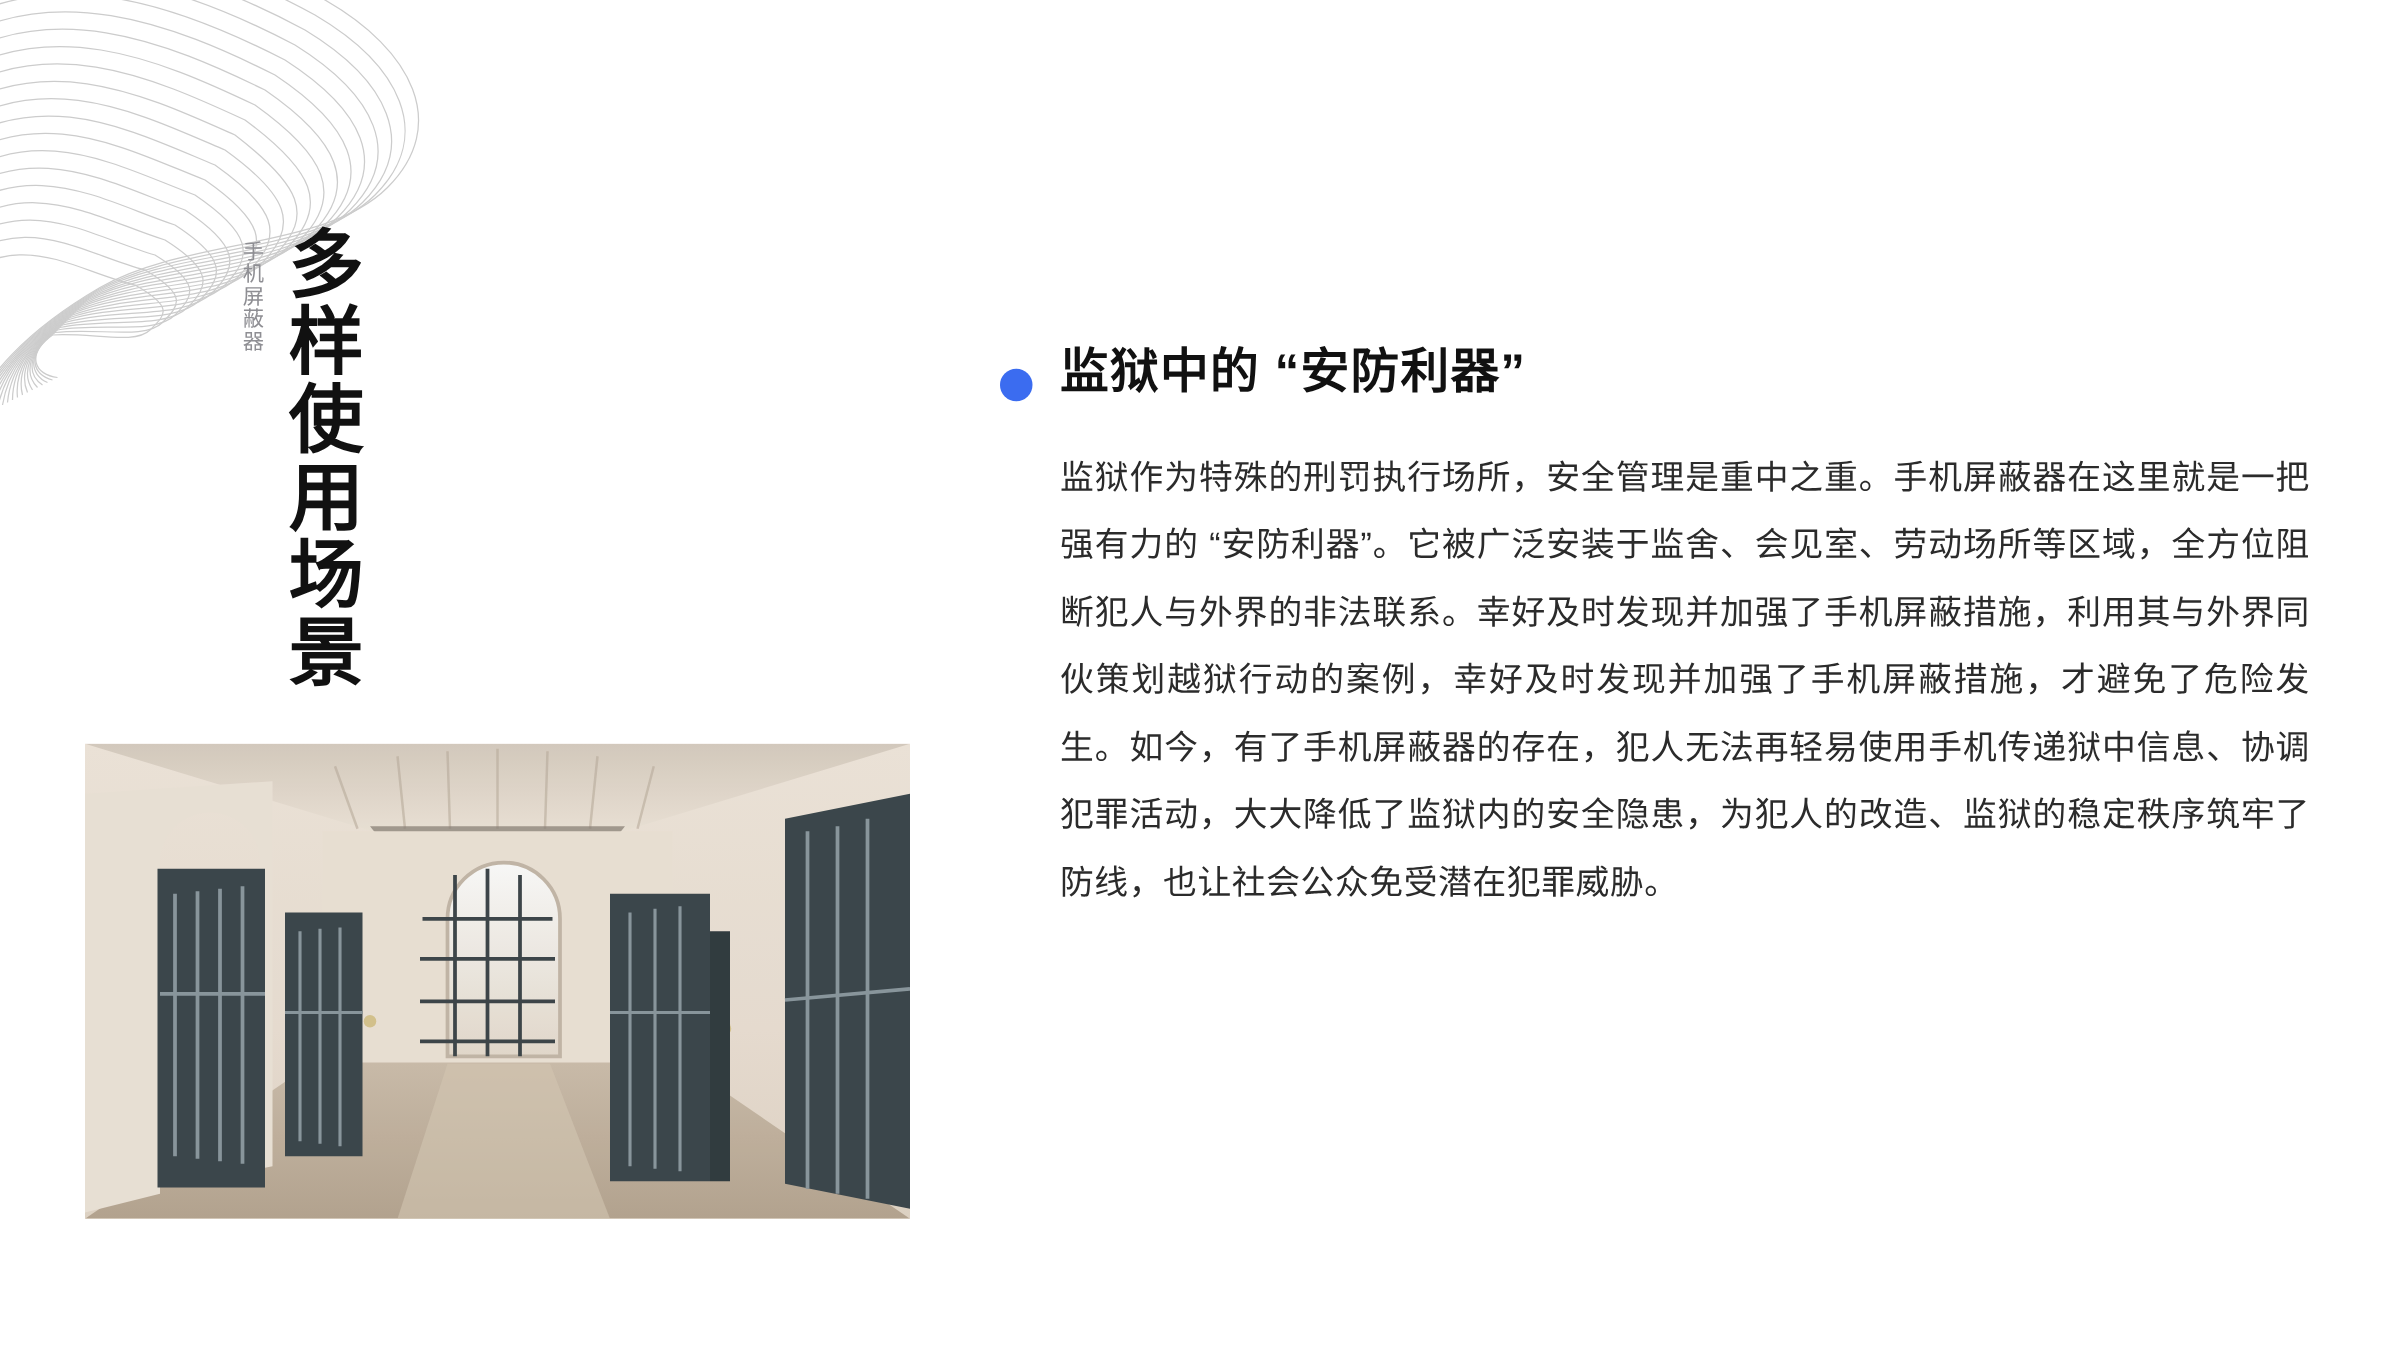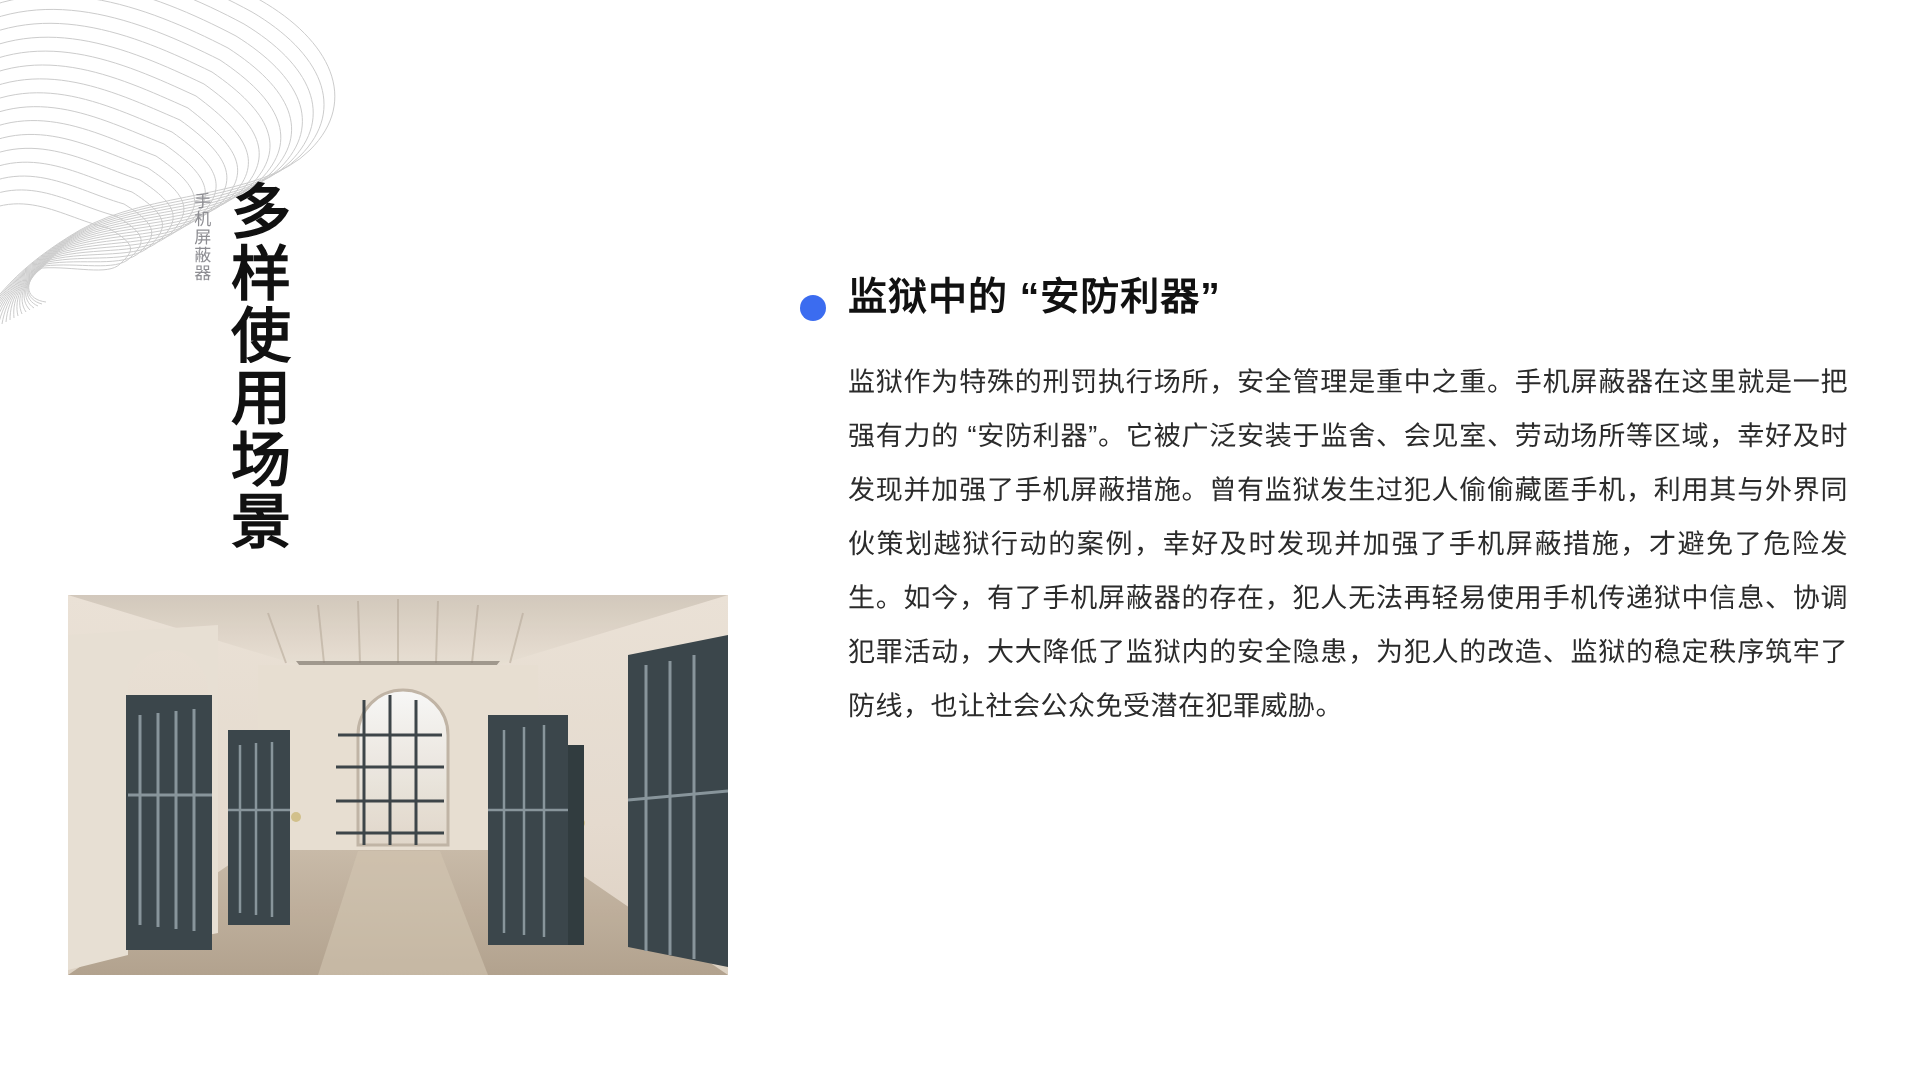--- a/index.html
+++ b/index.html
@@ -245,16 +245,16 @@
       <rect x="0" y="0" width="660" height="380" fill="none"></rect>
       <polygon points="0,0 660,0 660,380 0,380" fill="#6b5a47" opacity="0.05"></polygon>
     </svg>
   </div>
 
   <div class="content">
     <div class="headline-row">
       <span class="bullet-dot"></span>
       <span class="headline">监狱中的 “安防利器”</span>
     </div>
-    <p class="body-text">监狱作为特殊的刑罚执行场所，安全管理是重中之重。手机屏蔽器在这里就是一把强有力的 “安防利器”。它被广泛安装于监舍、会见室、劳动场所等区域，幸好及时发现并加强了手机屏蔽措施。曾有监狱发生过犯人偷偷藏匿手机，利用其与外界同伙策划越狱行动的案例，幸好及时发现并加强了手机屏蔽措施，才避免了危险发生。如今，有了手机屏蔽器的存在，犯人无法再轻易使用手机传递狱中信息、协调犯罪活动，大大降低了监狱内的安全隐患，为犯人的改造、监狱的稳定秩序筑牢了防线，也让社会公众免受潜在犯罪威胁。</p>
+    <p class="body-text">监狱作为特殊的刑罚执行场所，安全管理是重中之重。手机屏蔽器在这里就是一把强有力的 “安防利器”。它被广泛安装于监舍、会见室、劳动场所等区域，全方位阻断犯人与外界的非法联系。幸好及时发现并加强了手机屏蔽措施，利用其与外界同伙策划越狱行动的案例，幸好及时发现并加强了手机屏蔽措施，才避免了危险发生。如今，有了手机屏蔽器的存在，犯人无法再轻易使用手机传递狱中信息、协调犯罪活动，大大降低了监狱内的安全隐患，为犯人的改造、监狱的稳定秩序筑牢了防线，也让社会公众免受潜在犯罪威胁。</p>
   </div>
 
 </div>
 
 </body></html>

